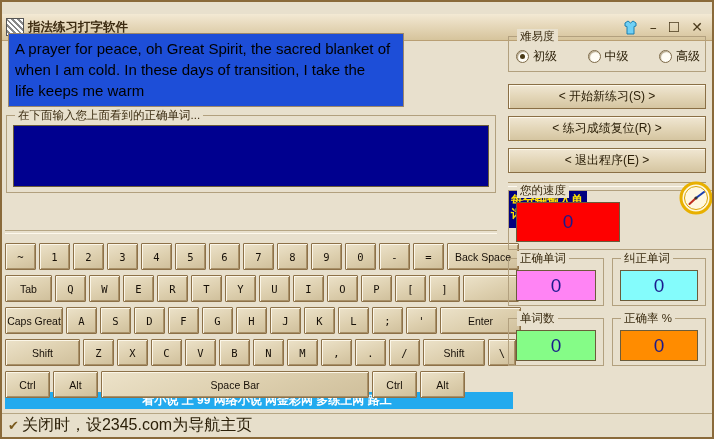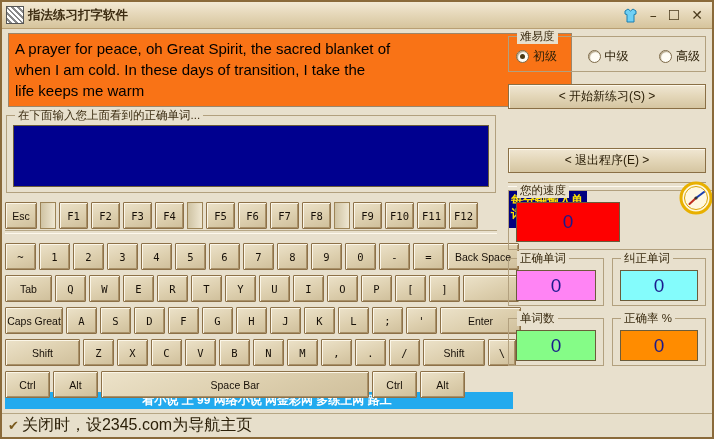--- a/index.html
+++ b/index.html
@@ -5,35 +5,35 @@
   html,body{margin:0;padding:0;}
   body{
     width:714px;height:439px;overflow:hidden;
     font-family:"Liberation Sans","DejaVu Sans",sans-serif;
     background:#ded7c4;
   }
   #app{position:relative;width:714px;height:439px;box-sizing:border-box;
        border:2px solid #8a6a3a;background:#e8e0cd;overflow:hidden;}
 
   
-  .titlebar{position:absolute;left:0;top:0;width:710px;height:26px;
+  .titlebar{position:absolute;left:0;top:12px;width:710px;height:26px;
     background:linear-gradient(180deg,#f3e9d4 0%,#e6d8ba 45%,#d6c49c 100%);
     border-bottom:1px solid #b99f73;display:flex;align-items:center;justify-content:space-between;}
   .tb-ico{width:16px;height:16px;margin:0 4px 0 4px;border:1px solid #555;
     background:repeating-linear-gradient(45deg,#fff 0 2px,#888 2px 4px);flex:0 0 auto;}
   .tb-title{font-size:12.5px;color:#3d2c12;font-weight:bold;white-space:nowrap;}
   .tb-sub{font-size:12.5px;color:#7a4a12;font-weight:bold;margin-left:18px;white-space:nowrap;}
   .tb-right{margin-left:auto;display:flex;align-items:center;gap:11px;padding-right:9px;}
   .shirt{width:17px;height:17px;position:relative;}
   .shirt svg{display:block;}
   .wbtn{font-size:14px;color:#4a3a1c;line-height:1;cursor:default;font-family:"DejaVu Sans",sans-serif;}
 
   
-  .sample{position:absolute;left:6px;top:31px;width:564px;height:74px;
-    background:#f97316;border:1px solid #9b866a;box-sizing:border-box;
+  .sample{position:absolute;left:6px;top:31px;width:396px;height:74px;
+    background:#1d4ed8;border:1px solid #9b866a;box-sizing:border-box;
     padding:4px 6px;font-size:15px;line-height:21px;color:#000;overflow:hidden;}
 
   
   .grp{position:absolute;border:1px solid #b2a07e;box-sizing:border-box;}
   .grp > .lab{position:absolute;top:-8px;left:8px;background:#e8e0cd;
     padding:0 3px;font-size:11.5px;color:#3a2b10;white-space:nowrap;}
   #inputgrp{left:4px;top:113px;width:490px;height:78px;background:transparent;}
   .typebox{position:absolute;left:6px;top:9px;width:476px;height:62px;
     background:#00008f;border:1px solid #6b5c3a;box-sizing:border-box;}
 
@@ -131,38 +131,20 @@
 
   <div class="grp" id="inputgrp">
     <span class="lab">在下面输入您上面看到的正确单词...</span>
     <div class="typebox"></div>
   </div>
 
   <div class="cyanbar">看小说 上 99 网络小说 网金彩网 多练上网 路工</div>
 
   <div class="kb">
     <div class="kb-sep"></div>
-  <div class="krow" style="top: 3px;">
-        <div class="key lbl" style="width: 32px;">Esc</div>
-        <div class="fsep" style="width: 16px;"></div>
-        <div class="key" style="width: 29px;">F1</div>
-        <div class="key" style="width: 29px;">F2</div>
-        <div class="key" style="width: 29px;">F3</div>
-        <div class="key" style="width: 29px;">F4</div>
-        <div class="fsep" style="width: 16px;"></div>
-        <div class="key" style="width: 29px;">F5</div>
-        <div class="key" style="width: 29px;">F6</div>
-        <div class="key" style="width: 29px;">F7</div>
-        <div class="key" style="width: 29px;">F8</div>
-        <div class="fsep" style="width: 16px;"></div>
-        <div class="key" style="width: 29px;">F9</div>
-        <div class="key" style="width: 29px;">F10</div>
-        <div class="key" style="width: 29px;">F11</div>
-        <div class="key" style="width: 29px;">F12</div>
-      </div>
       <div class="krow" style="top: 44px;">
         <div class="key" style="width: 31px;">~</div>
         <div class="key" style="width: 31px;">1</div>
         <div class="key" style="width: 31px;">2</div>
         <div class="key" style="width: 31px;">3</div>
         <div class="key" style="width: 31px;">4</div>
         <div class="key" style="width: 31px;">5</div>
         <div class="key" style="width: 31px;">6</div>
         <div class="key" style="width: 31px;">7</div>
         <div class="key" style="width: 31px;">8</div>
@@ -241,20 +223,21 @@
           <span>中级</span>
         </label>
         <label class="radio">
           <span class="rdot"></span>
           <span>高级</span>
         </label>
       </div>
     </div>
 
     <div class="btn" id="btn1">&lt; 开始新练习(S) &gt;</div>
+    <div class="btn" id="btn2">&lt; 练习成绩复位(R) &gt;</div>
     <div class="btn" id="btn3">&lt; 退出程序(E) &gt;</div>
 
     <div class="hrule"></div>
 
     <div class="grp" id="speedgrp">
       <span class="lab">您的速度</span>
       <div class="valbox" id="speedval" style="background: rgb(254, 0, 0);">0</div>
       <div id="spunit" style="background: rgb(0, 0, 128); color: rgb(255, 228, 0);">每分钟输入单词</div>
       <span class="clock">
         <svg width="38" height="38" viewBox="0 0 38 38">

